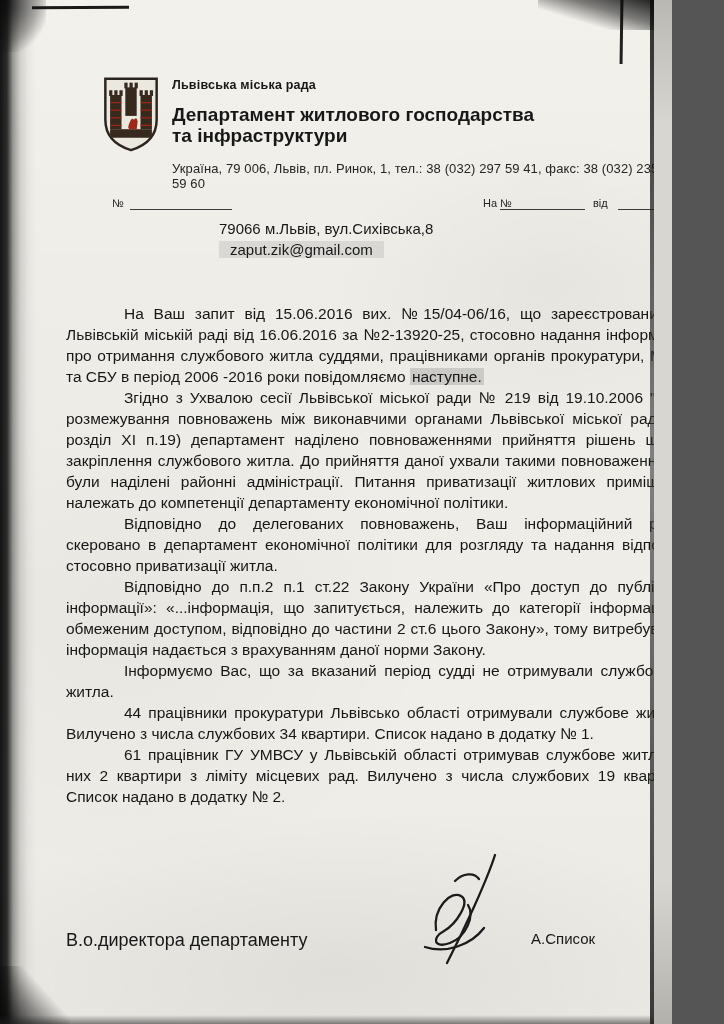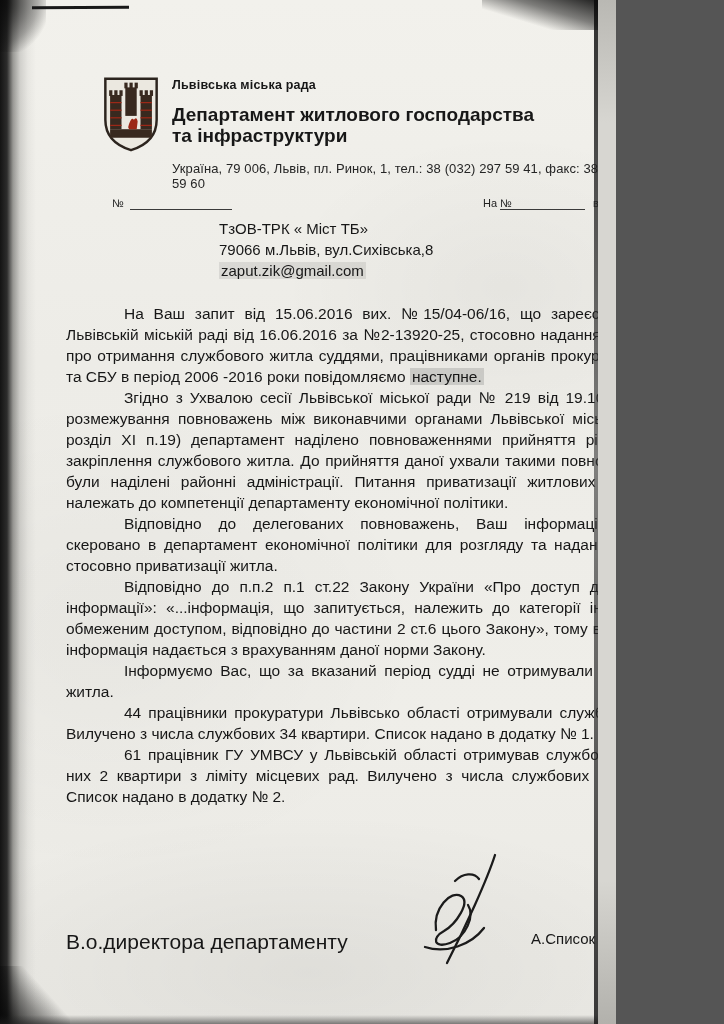--- a/index.html
+++ b/index.html
@@ -1,17 +1,17 @@
 <!DOCTYPE html>
 <html><head>
 <meta charset="utf-8">
 <style>
   html,body { margin:0; padding:0; background:#555; }
   .page {
-    position:relative; width:616px; height:1024px; overflow:hidden;
+    position:relative; width:672px; height:1024px; overflow:hidden;
     font-family:"Liberation Sans", sans-serif; color:#171717;
     background:
       radial-gradient(ellipse 320px 220px at 82% 28%, rgba(0,0,0,0.035), transparent 70%),
       radial-gradient(ellipse 420px 320px at 18% 62%, rgba(0,0,0,0.03), transparent 75%),
       radial-gradient(ellipse 500px 200px at 50% 95%, rgba(0,0,0,0.05), transparent 80%),
       linear-gradient(180deg, #f2f1ec 0%, #edece7 35%, #efeee9 70%, #eae9e4 100%);
   }
   .artifact { position:absolute; pointer-events:none; }
   .edge-left { left:0; top:0; bottom:0; width:36px;
     background:linear-gradient(90deg, rgba(8,8,8,0.95) 0px, rgba(18,18,18,0.88) 7px, rgba(45,45,43,0.45) 13px, rgba(90,90,88,0.22) 20px, rgba(120,120,118,0.08) 28px, transparent 36px); }
@@ -35,28 +35,28 @@
   .lh-text { padding-top:2px; }
   .org-small { font-size:12.5px; font-weight:bold; letter-spacing:0.2px; }
   .dept { font-size:19px; font-weight:bold; line-height:1.12; margin-top:12px; }
   .lh-address { font-size:13px; margin-top:14px; color:#252525; letter-spacing:0.1px; }
 
   .refline { position:absolute; top:197px; left:112px; width:578px; height:18px; font-size:11px; color:#222; }
   .refline .lbl { position:absolute; top:0; }
   .blank { position:absolute; top:12px; border-bottom:1.5px solid #3a3a3a; height:0; }
 
   .recipient { position:absolute; top:218px; left:219px; font-size:15px; line-height:21px; }
-  .smudge { background:rgba(40,40,40,0.1); padding:0 2px;text-align:right; }
+  .smudge { background:rgba(40,40,40,0.1); padding:0 11px;text-align:right; }
 
   .body-text { position:absolute; top:303px; left:66px; width:618px; font-size:15.5px; line-height:21px; text-align:justify; }
   .body-text p { margin:0; text-indent:58px; }
   .hl { background:rgba(90,90,90,0.22); padding:0 2px; }
 
   .signature { position:absolute; left:398px; top:850px; width:130px; height:118px; }
-  .signoff-title { position:absolute; left:66px; top:930px; font-size:21px; }
+  .signoff-title { position:absolute; left:66px; top:930px; font-size:18px; }
   .signoff-name { position:absolute; left:531px; top:930px; font-size:15px; }
 </style>
 </head>
 <body>
 
 <div class="page">
 
   <div class="letterhead">
     <div class="emblem">
       <svg viewBox="0 0 60 80" width="58" height="76" aria-hidden="true">
@@ -102,21 +102,20 @@
   <div class="refline">
     <span class="lbl" style="left:0">№</span>
     <span class="blank" style="left:18px; width:102px;"></span>
     <span class="lbl" style="left:371px">На №</span>
     <span class="blank" style="left:388px; width:85px;"></span>
     <span class="lbl" style="left:481px">від</span>
     <span class="blank" style="left:506px; width:72px;"></span>
   </div>
 
   <div class="recipient">
-    <div>ТзОВ-ТРК « Міст ТБ»</div>
     <div>79066  м.Львів, вул.Сихівська,8</div>
     <div><span class="smudge">zaput.zik@gmail.com</span></div>
   </div>
 
   <div class="body-text">
     <p><span>На Ваш  запит від 15.06.2016 вих. №15/04-06/16, що зареєстрований у Львівській міській раді від  16.06.2016 за №2-13920-25,  стосовно  надання інформації про отримання службового житла суддями, працівниками органів прокуратури,  МВС  та СБУ в період  2006 -2016  роки повідомляємо</span> <span class="hl">наступне.</span></p>
     <p>Згідно з Ухвалою сесії Львівської міської ради № 219 від 19.10.2006 "Про розмежування повноважень між виконавчими органами Львівської міської ради" ( розділ XI п.19) департамент наділено повноваженнями прийняття рішень щодо закріплення службового житла. До прийняття даної ухвали такими повноваженнями були наділені районні адміністрації. Питання приватизації житлових приміщень належать до компетенції департаменту економічної політики.</p>
     <p>Відповідно до делегованих повноважень, Ваш інформаційний рада скеровано в департамент економічної політики  для розгляду та надання відповіді стосовно приватизації житла.</p>
     <p>Відповідно до п.п.2 п.1 ст.22 Закону України «Про доступ до публічної інформації»: «...інформація, що запитується, належить до категорії інформації з обмеженим доступом, відповідно до частини 2 ст.6 цього Закону», тому витребувана інформація  надається з врахуванням даної норми Закону.</p>
     <p>Інформуємо Вас, що за вказаний період судді не отримували службового житла.</p>

